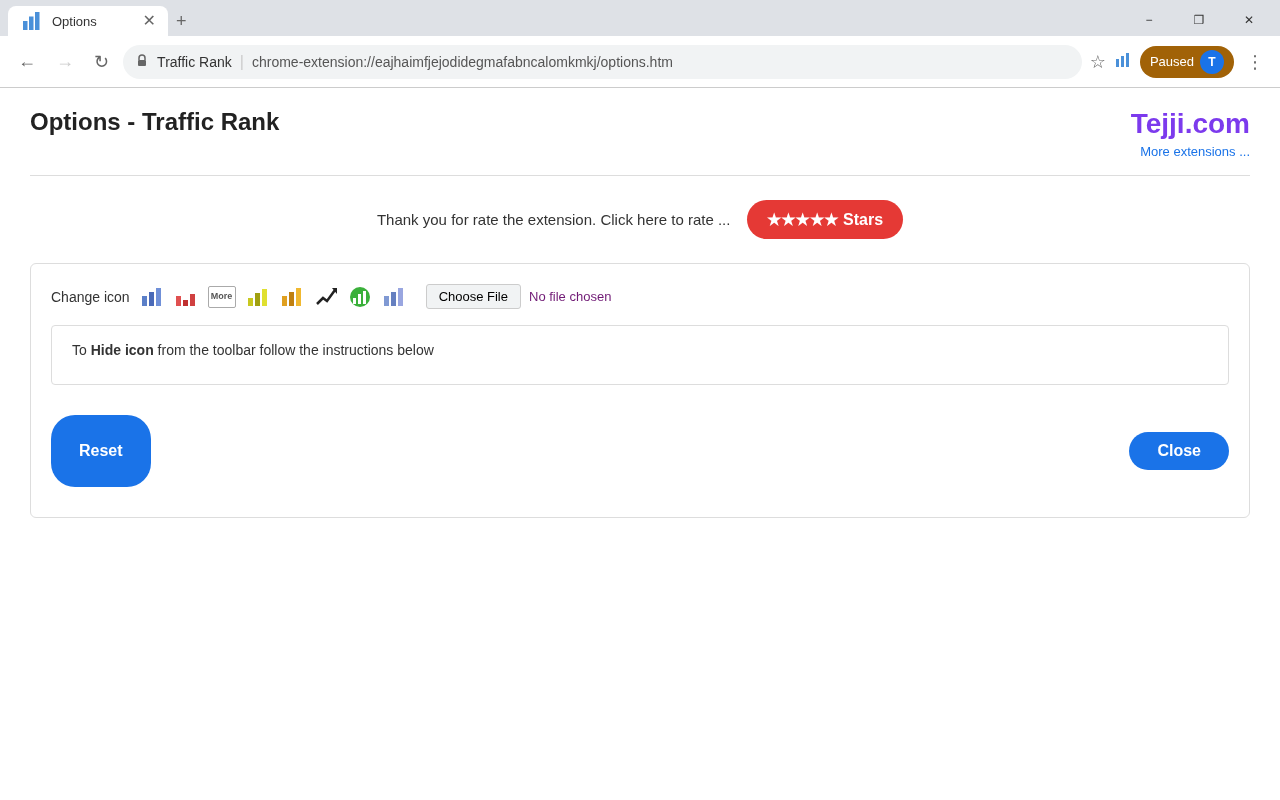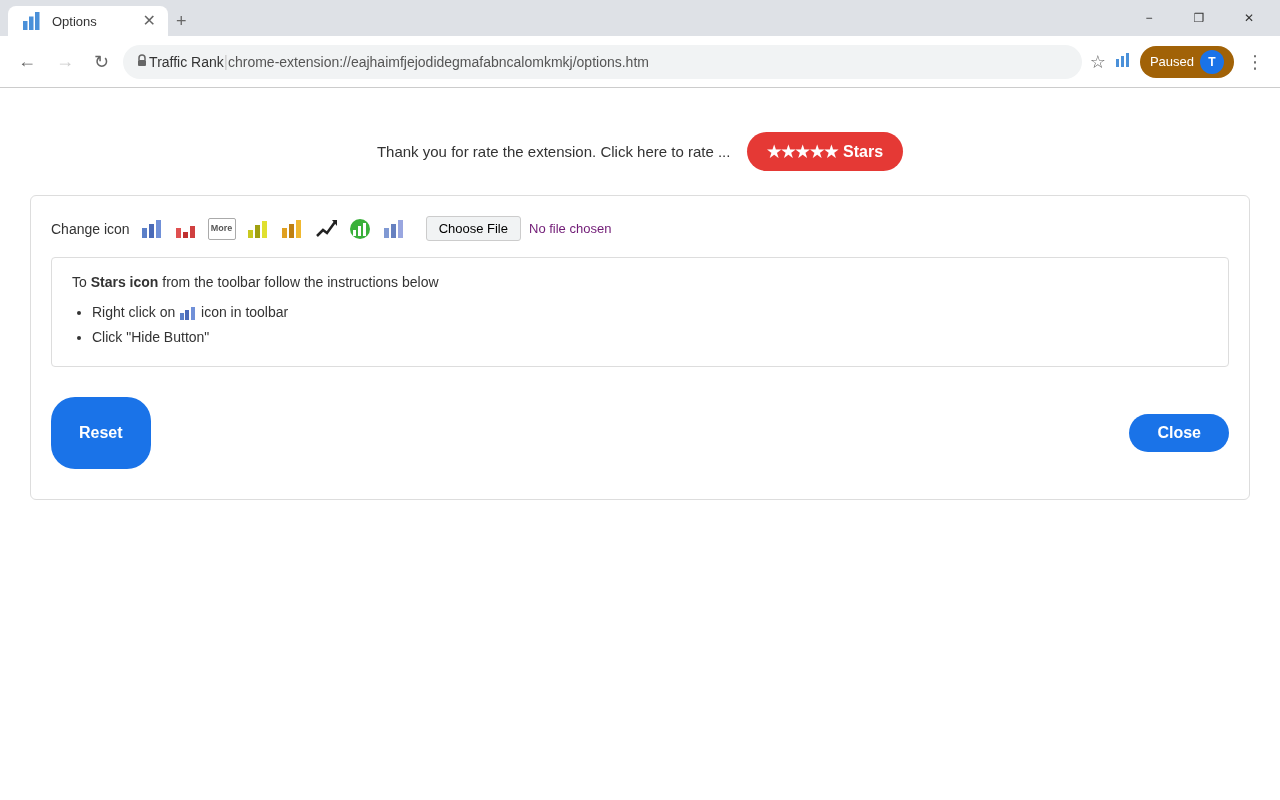--- a/index.html
+++ b/index.html
@@ -2,34 +2,34 @@
 <html><head>
   <meta charset="utf-8">
   <style>
     * { margin: 0; padding: 0; box-sizing: border-box; }
     body { font-family: Arial, sans-serif; background: #f5f5f5; width: 1280px; height: 800px; overflow: hidden; }
 
     
     .chrome-frame { background: #dee1e6; width: 1280px; height: 800px; display: flex; flex-direction: column; }
 
     
-    .title-bar { background: #dee1e6; height: 36px; display: flex; align-items: center; padding: 0 8px; gap: 4px; }
+    .title-bar { background: #dee1e6; height: 36px; display: flex; align-items: flex-end; padding: 0 8px; gap: 4px; }
     .tab-area { display: flex; align-items: flex-end; flex: 1; height: 36px; }
     .tab { background: #fff; border-radius: 8px 8px 0 0; padding: 0 12px; height: 30px; display: flex; align-items: center; gap: 8px; font-size: 13px; color: #333; min-width: 160px; }
     .tab-title { flex: 1; }
     .tab-close { cursor: pointer; color: #666; font-size: 16px; line-height: 1; }
     .new-tab-btn { background: none; border: none; color: #666; font-size: 18px; cursor: pointer; padding: 4px 8px; border-radius: 50%; }
     .window-controls { display: flex; gap: 4px; align-items: center; }
     .win-btn { width: 46px; height: 32px; border: none; background: none; cursor: pointer; display: flex; align-items: center; justify-content: center; font-size: 12px; color: #333; }
 
     
     .address-bar { background: #fff; height: 52px; display: flex; align-items: center; padding: 0 12px; gap: 8px; border-bottom: 1px solid #ccc; }
     .nav-btn { background: none; border: none; cursor: pointer; color: #666; font-size: 18px; padding: 4px 6px; border-radius: 50%; }
     .nav-btn:disabled { color: #ccc; cursor: default; }
-    .address-input-wrap { flex: 1; background: #f1f3f4; border-radius: 20px; height: 34px; display: flex; align-items: center; padding: 0 12px; }
+    .address-input-wrap { flex: 1; background: #f1f3f4; border-radius: 20px; height: 34px; display: flex; align-items: center; padding: 0 12px; gap: 8px; }
     .lock-icon { color: #666; font-size: 14px; }
     .site-name { font-size: 14px; color: #333; font-weight: 500; }
     .address-separator { color: #ccc; }
     .address-url { font-size: 14px; color: #555; }
     .address-right { display: flex; align-items: center; gap: 8px; }
     .star-btn { background: none; border: none; cursor: pointer; font-size: 18px; color: #666; }
     .ext-btn { background: none; border: none; cursor: pointer; }
     .paused-badge { background: #a16207; border-radius: 20px; padding: 4px 10px; font-size: 13px; color: white; display: flex; align-items: center; gap: 6px; }
     .user-avatar { width: 24px; height: 24px; border-radius: 50%; background: #1a73e8; color: white; display: flex; align-items: center; justify-content: center; font-size: 12px; font-weight: bold; }
     .menu-btn { background: none; border: none; cursor: pointer; font-size: 18px; color: #666; padding: 4px; }
@@ -128,20 +128,27 @@
         <span>Paused</span>
         <div class="user-avatar">T</div>
       </div>
       <button class="menu-btn">⋮</button>
     </div>
   </div>
 
   <div class="page-content">
     <div class="page-inner">
 
+      <div class="page-header">
+        <h1 class="page-title">Options - Traffic Rank</h1>
+        <div class="header-right">
+          <a class="tejji-link" href="#">Tejji.com</a>
+          <a class="more-extensions" href="#">More extensions ...</a>
+        </div>
+      </div>
 
       <div class="rate-section">
         <span class="rate-text">Thank you for rate the extension. Click here to rate ...</span>
         <button class="stars-button">★★★★★ Stars</button>
       </div>
 
       <div class="options-card">
 
         <div class="change-icon-row">
           <span class="change-icon-label">Change icon</span>
@@ -206,35 +213,23 @@
 
           <div class="file-input-area">
             <button class="choose-file-btn">Choose File</button>
             <span class="no-file-text">No file chosen</span>
           </div>
         </div>
 
         <div class="info-box">
           <p>
             <span>To </span>
-            <strong>Stars icon</strong>
+            <strong>Hide icon</strong>
             <span> from the toolbar follow the instructions below</span>
           </p>
-          <ul>
-            <li>
-              <span>Right click on </span>
-              <svg class="inline-icon" width="18" height="16" viewBox="0 0 18 16">
-                <rect x="1" y="8" width="4" height="7" fill="#5b7fc8"></rect>
-                <rect x="6" y="5" width="4" height="10" fill="#4a6ab8"></rect>
-                <rect x="12" y="2" width="4" height="13" fill="#7090d8"></rect>
-              </svg>
-              <span> icon in toolbar</span>
-            </li>
-            <li>Click "Hide Button"</li>
-          </ul>
         </div>
 
         <div class="bottom-row">
           <button class="reset-btn">Reset</button>
           <button class="close-btn">Close</button>
         </div>
       </div>
     </div>
   </div>
 </div>

